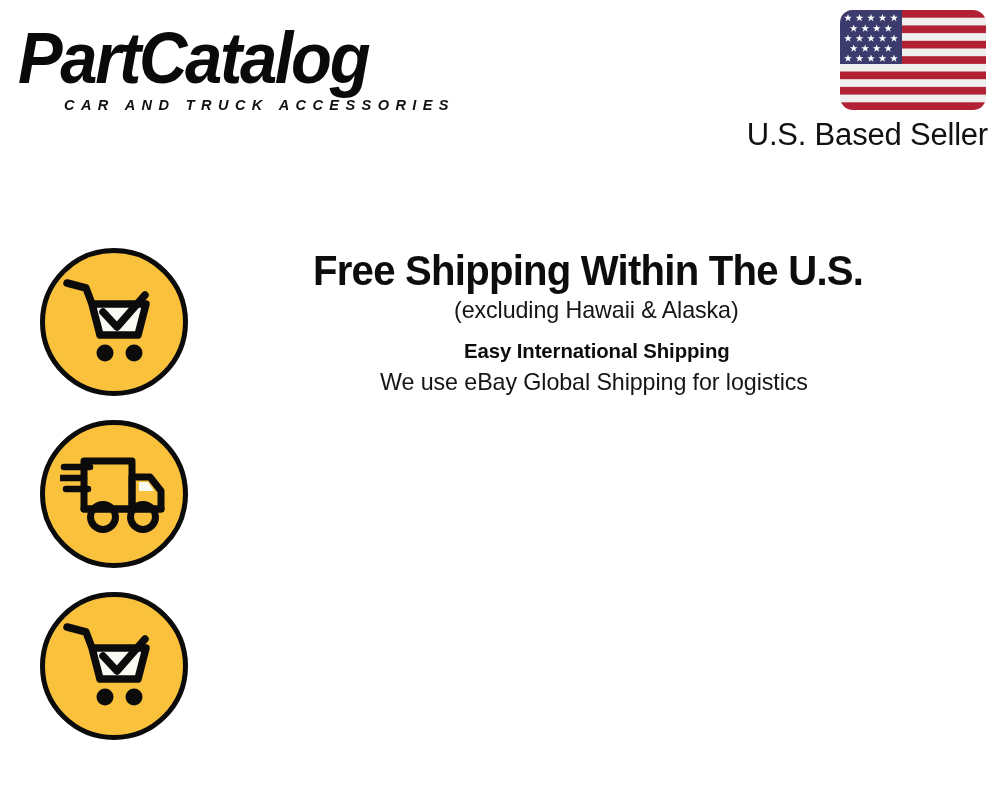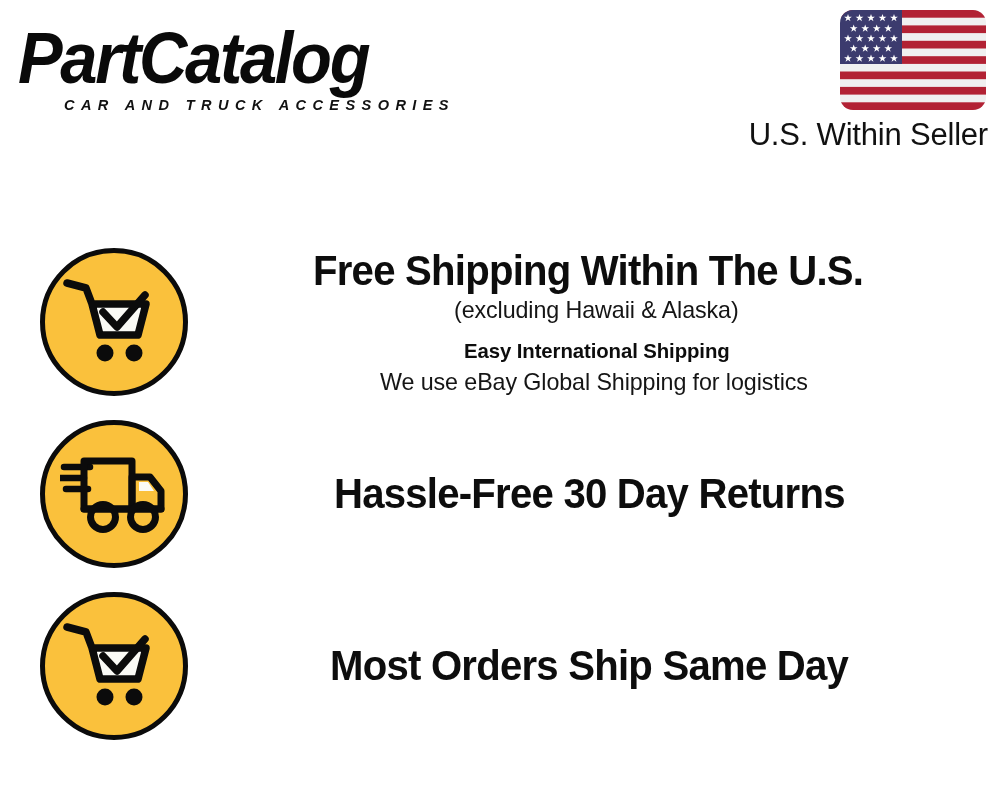--- a/index.html
+++ b/index.html
@@ -218,21 +218,21 @@
         <use href="#starGlyph" x="8" y="48.5"></use>
         <use href="#starGlyph" x="19.5" y="48.5"></use>
         <use href="#starGlyph" x="31" y="48.5"></use>
         <use href="#starGlyph" x="42.5" y="48.5"></use>
         <use href="#starGlyph" x="54" y="48.5"></use>
       </g>
     </g>
   </svg>
 </div>
 
-<div class="seller-text">U.S. Within Seller</div>
+<div class="seller-text">U.S. Based Seller</div>
 
 <div class="feature-row" id="row-0">
   <div class="icon-circle">
     <svg width="104" height="96" viewBox="0 0 104 96" xmlns="http://www.w3.org/2000/svg" aria-hidden="true">
 
       <path d="M30 30 L84 30 L76 61 L38 61 Z" fill="#FAFAF5"></path>
 
       <path d="M5 9 L24 14 L30 30 L84 30 L76 61 L38 61 L30 30" fill="none" stroke="#0b0b0b" stroke-width="7.5" stroke-linecap="round" stroke-linejoin="round"></path>
 
       <circle cx="43" cy="79" r="8.5" fill="#0b0b0b"></circle>
@@ -261,32 +261,26 @@
 
       <path d="M72 26 H90 L101 40 V58 H72 Z" fill="none" stroke="#0b0b0b" stroke-width="7" stroke-linejoin="round"></path>
 
       <path d="M79 31 H88 L94 40 H79 Z" fill="#FAFAF5"></path>
 
       <path d="M24 58 H101" stroke="#0b0b0b" stroke-width="7" stroke-linecap="round"></path>
 
       <circle cx="43" cy="66" r="12.5" fill="none" stroke="#0b0b0b" stroke-width="7"></circle>
       <circle cx="83" cy="66" r="12.5" fill="none" stroke="#0b0b0b" stroke-width="7"></circle>
     </svg>
-  </div>
-  <div class="feature-text">
-    <div class="headline">Hassle-Free 30 Day Returns</div>
   </div>
 </div>
 
 <div class="feature-row" id="row-2">
   <div class="icon-circle">
     <svg width="104" height="96" viewBox="0 0 104 96" xmlns="http://www.w3.org/2000/svg" aria-hidden="true">
       <path d="M30 30 L84 30 L76 61 L38 61 Z" fill="#FAFAF5"></path>
       <path d="M5 9 L24 14 L30 30 L84 30 L76 61 L38 61 L30 30" fill="none" stroke="#0b0b0b" stroke-width="7.5" stroke-linecap="round" stroke-linejoin="round"></path>
       <circle cx="43" cy="79" r="8.5" fill="#0b0b0b"></circle>
       <circle cx="72" cy="79" r="8.5" fill="#0b0b0b"></circle>
       <path d="M41 38 L55 53 L83 21" fill="none" stroke="#0b0b0b" stroke-width="7.5" stroke-linecap="round" stroke-linejoin="round"></path>
     </svg>
   </div>
-  <div class="feature-text">
-    <div class="headline">Most Orders Ship Same Day</div>
-  </div>
 </div>
 
 </body></html>

